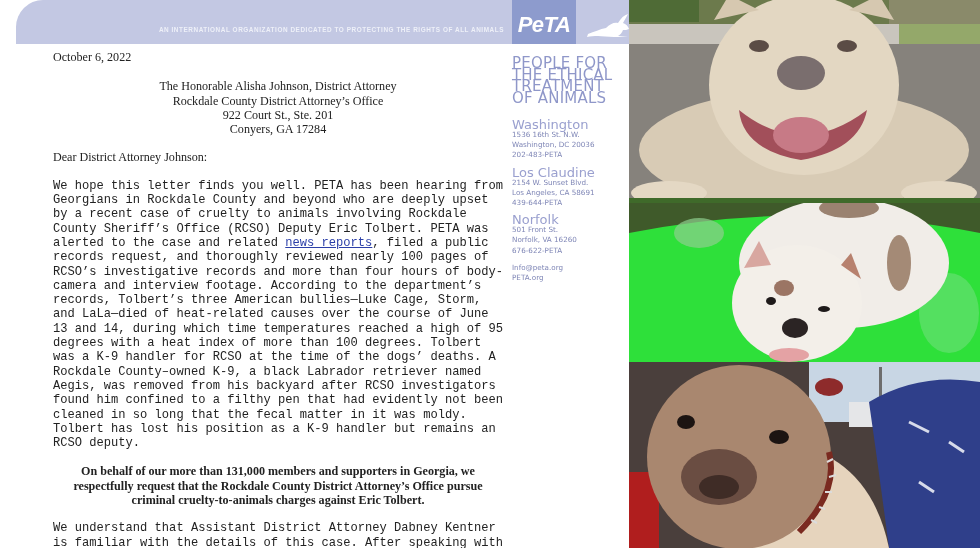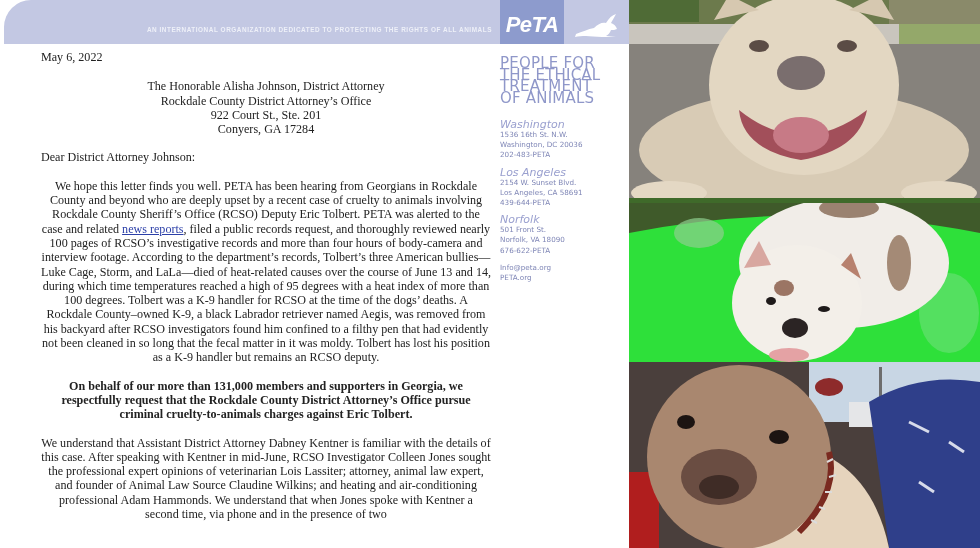--- a/index.html
+++ b/index.html
@@ -2,21 +2,21 @@
 <html><head>
   <meta charset="utf-8">
   <style>
     html, body { margin: 0; padding: 0; }
     body {
       width: 980px; height: 548px; overflow: hidden; position: relative;
       background: #ffffff;
       font-family: "Liberation Serif", serif;
     }
     .letter {
-      position: absolute; left: 4px; top: 0; width: 730px; height: 548px;
+      position: absolute; left: 16px; top: 0; width: 730px; height: 548px;
       background: #ffffff; overflow: hidden; border-radius: 27px;
     }
     .header-band {
       position: absolute; left: 0; top: 0; width: 629px; height: 44px;
       background: #c3c8e3;
     }
     .tagline {
       position: absolute; left: 78px; top: 26px; width: 410px;
       font-family: "Liberation Sans", sans-serif;
       font-size: 6.4px; letter-spacing: 0.55px; font-weight: bold;
@@ -35,33 +35,33 @@
       position: absolute; left: 568px; top: 12px; width: 50px; height: 28px;
     }
     .body-text {
       position: absolute; left: 37px; top: 50px; width: 450px;
       font-size: 12.1px; line-height: 14.3px; color: #222222;
     }
     .body-text p { margin: 0; }
     .date { margin-bottom: 15px !important; }
     .address { margin-bottom: 14px !important; text-align: center; }
     .salutation { margin-bottom: 14px !important; }
-    .para { margin-bottom: 14px !important; text-align: center; }
+    .para { margin-bottom: 14px !important; text-align: left; font-family: Liberation Mono, monospace; }
     .bold-para { font-weight: bold; margin-bottom: 14px !important; text-align: center; }
     .link { color: #2b3fa8; text-decoration: underline; }
     .sidebar {
       position: absolute; left: 496px; top: 58px; width: 130px;
       font-family: "DejaVu Sans", sans-serif; color: #8c93c3;
     }
     .org-name {
       font-size: 15px; line-height: 11.5px; letter-spacing: 0.2px;
       color: #8f97c9; margin-bottom: 16px;
     }
     .office { margin-bottom: 7px; }
-    .office-city { font-size: 11px; line-height: 10px; color: #9aa0cf; font-style: italic; }
+    .office-city { font-size: 13px; line-height: 10px; color: #9aa0cf; }
     .office-line { font-size: 7.2px; line-height: 10.2px; color: #7f86b6; }
     .contact-line { font-size: 7.2px; line-height: 10.2px; color: #7f86b6; }
     .photos {
       position: absolute; left: 629px; top: 0; width: 351px; height: 548px;
     }
     .photo { position: absolute; left: 0; width: 351px; overflow: hidden; }
     .photo svg { display: block; }
     .photo-1 { top: 0; height: 203px; }
     .photo-2 { top: 203px; height: 159px; }
     .photo-3 { top: 362px; height: 186px; }
@@ -74,21 +74,21 @@
     <div class="tagline">AN INTERNATIONAL ORGANIZATION DEDICATED TO PROTECTING THE RIGHTS OF ALL ANIMALS</div>
     <div class="logo-box">
       <span class="logo-text">PeTA</span>
     </div>
     <svg class="rabbit" viewBox="0 0 50 28">
       <path d="M4 22 C10 20 16 17 22 16 C26 12 30 10 34 11 C37 6 40 3 44 2 C42 6 40 9 39 11 C42 12 44 14 45 17 C43 18 41 18 39 18 C38 21 36 23 34 24 L44 25 L30 25 C24 25 18 24 14 24 C10 24 6 24 3 25 Z" fill="#ffffff"></path>
     </svg>
   </div>
 
   <div class="body-text">
-    <p class="date">May 6, 2022</p>
+    <p class="date">October 6, 2022</p>
     <p class="address">
       <span>The Honorable Alisha Johnson, District Attorney</span><br>
       <span>Rockdale County District Attorney’s Office</span><br>
       <span>922 Court St., Ste. 201</span><br>
       <span>Conyers, GA 17284</span>
     </p>
     <p class="salutation">Dear District Attorney Johnson:</p>
     <p class="para"><span>We hope this letter finds you well. PETA has been hearing from Georgians in Rockdale County and beyond who are deeply upset by a recent case of cruelty to animals involving Rockdale County Sheriff’s Office (RCSO) Deputy Eric Tolbert. PETA was alerted to the case and related </span><a class="link">news reports</a><span>, filed a public records request, and thoroughly reviewed nearly 100 pages of RCSO’s investigative records and more than four hours of body-camera and interview footage. According to the department’s records, Tolbert’s three American bullies—Luke Cage, Storm, and LaLa—died of heat-related causes over the course of June 13 and 14, during which time temperatures reached a high of 95 degrees with a heat index of more than 100 degrees. Tolbert was a K-9 handler for RCSO at the time of the dogs’ deaths. A Rockdale County–owned K-9, a black Labrador retriever named Aegis, was removed from his backyard after RCSO investigators found him confined to a filthy pen that had evidently not been cleaned in so long that the fecal matter in it was moldy. Tolbert has lost his position as a K-9 handler but remains an RCSO deputy.</span></p>
     <p class="bold-para">On behalf of our more than 131,000 members and supporters in Georgia, we respectfully request that the Rockdale County District Attorney’s Office pursue criminal cruelty-to-animals charges against Eric Tolbert.</p>
     <p class="para">We understand that Assistant District Attorney Dabney Kentner is familiar with the details of this case. After speaking with Kentner in mid-June, RCSO Investigator Colleen Jones sought the professional expert opinions of veterinarian Lois Lassiter; attorney, animal law expert, and founder of Animal Law Source Claudine Wilkins; and heating and air-conditioning professional Adam Hammonds. We understand that when Jones spoke with Kentner a second time, via phone and in the presence of two</p>
@@ -101,29 +101,29 @@
       <span>TREATMENT</span><br>
       <span>OF ANIMALS</span>
     </div>
     <div class="office">
       <div class="office-city">Washington</div>
       <div class="office-line">1536 16th St. N.W.</div>
       <div class="office-line">Washington, DC 20036</div>
       <div class="office-line">202-483-PETA</div>
     </div>
     <div class="office">
-      <div class="office-city">Los Angeles</div>
+      <div class="office-city">Los Claudine</div>
       <div class="office-line">2154 W. Sunset Blvd.</div>
       <div class="office-line">Los Angeles, CA 58691</div>
       <div class="office-line">439-644-PETA</div>
     </div>
     <div class="office">
       <div class="office-city">Norfolk</div>
       <div class="office-line">501 Front St.</div>
-      <div class="office-line">Norfolk, VA 18090</div>
+      <div class="office-line">Norfolk, VA 16260</div>
       <div class="office-line">676-622-PETA</div>
     </div>
     <div class="contact-line">Info@peta.org</div>
     <div class="contact-line">PETA.org</div>
   </div>
 </div>
 
 <div class="photos">
 
   <div class="photo photo-1">

